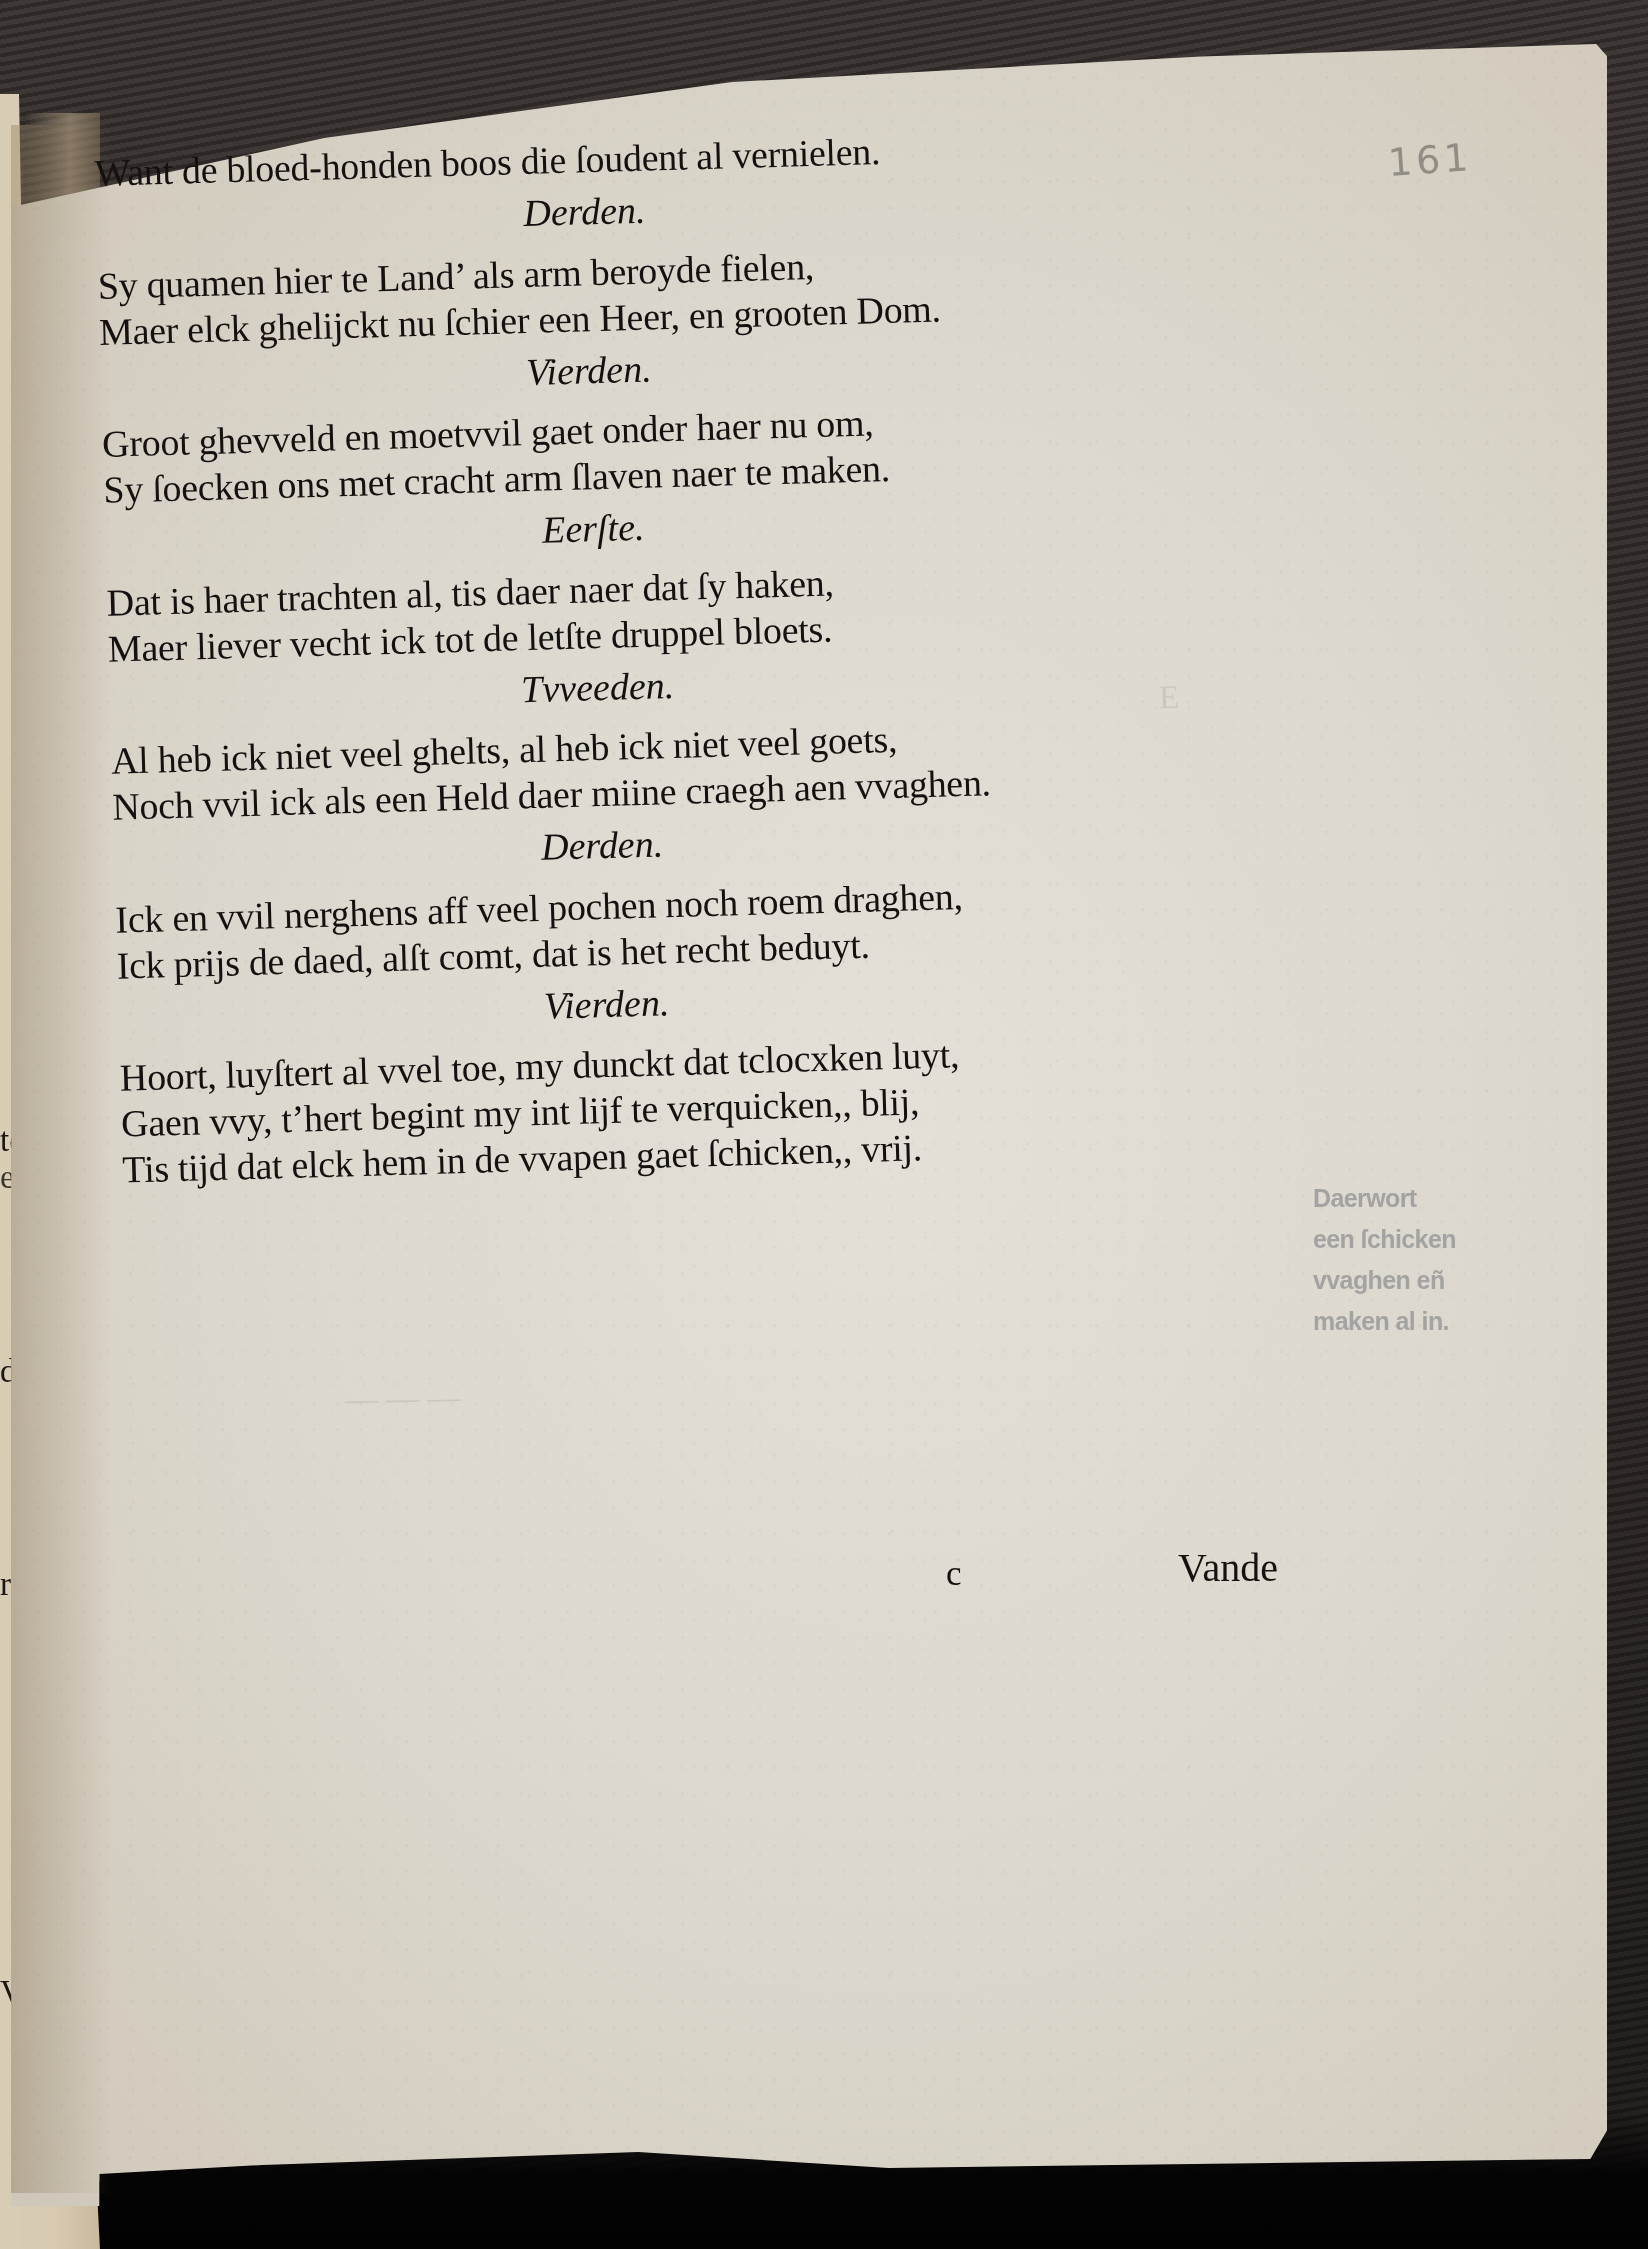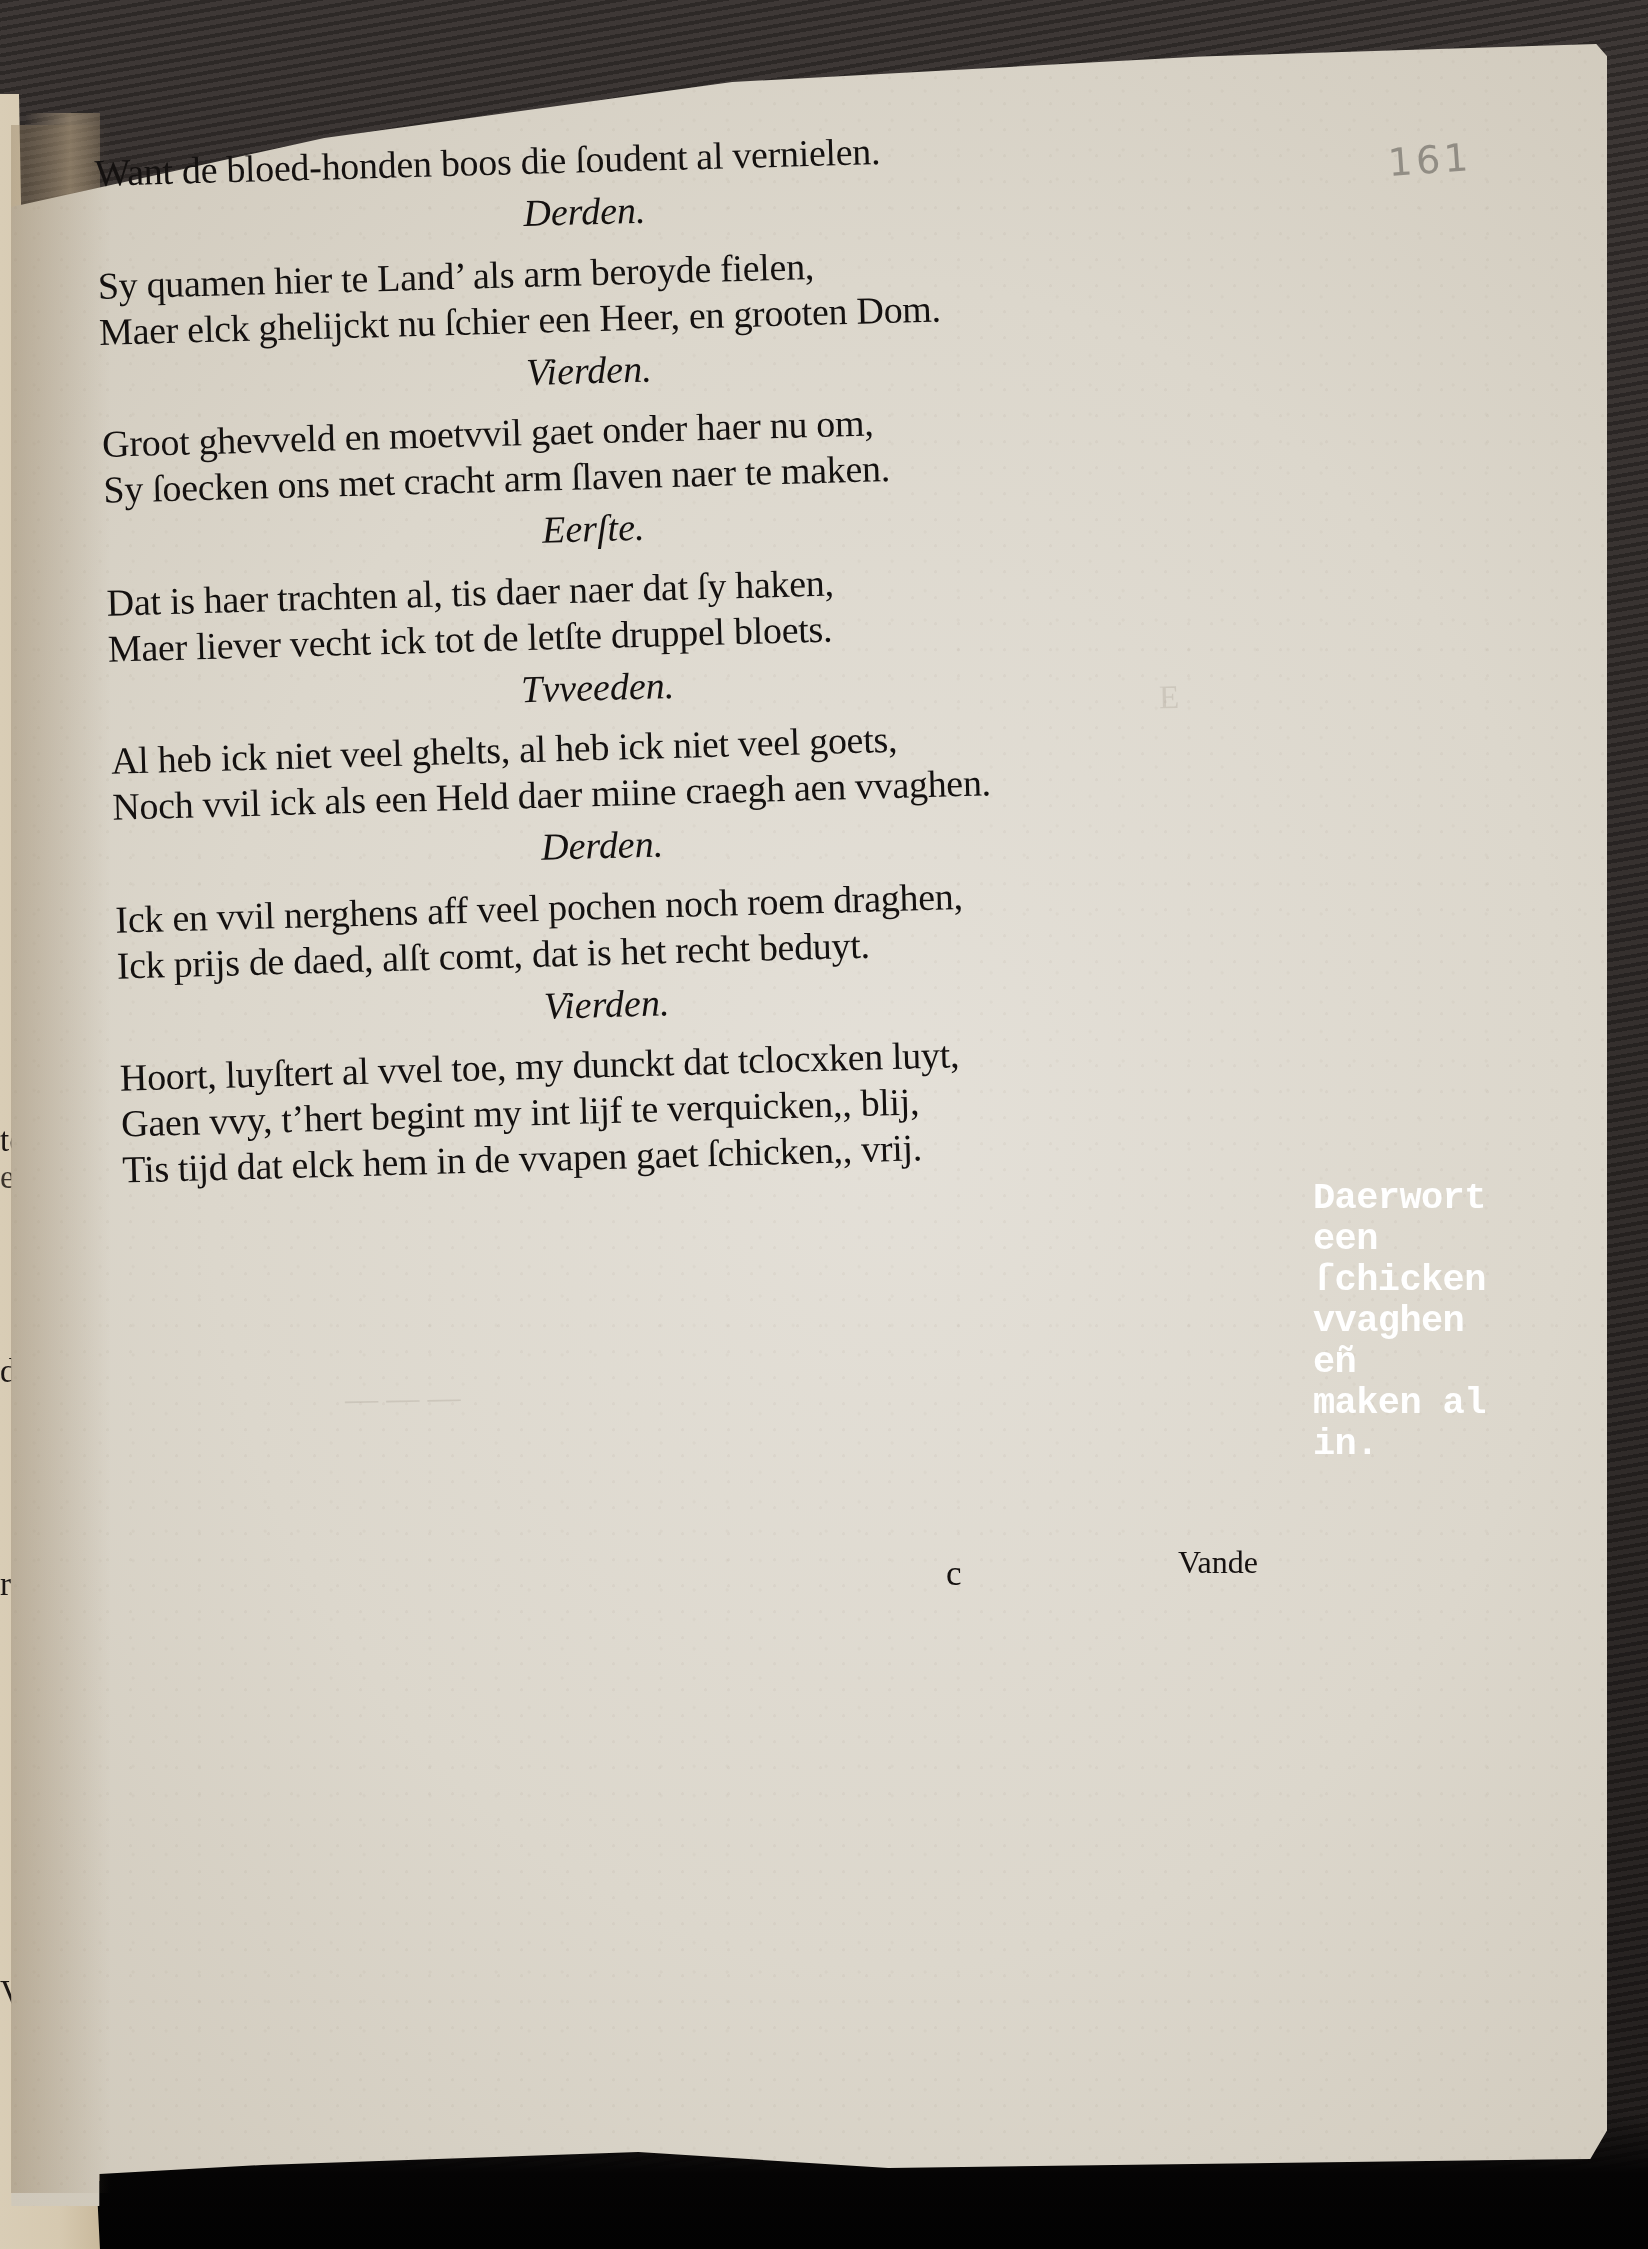--- a/index.html
+++ b/index.html
@@ -118,39 +118,39 @@
       font-family: "DejaVu Sans", sans-serif;
       color: rgba(90,85,80,0.55);
       transform: rotate(-4deg);
       letter-spacing: 3.8px;
     }
     .margin-note {
       position: absolute;
       left: 1313px;
       top: 1178px;
       width: 200px;
-      font-family: Liberation Mono, monospace;
+      font-family: Liberation Sans, sans-serif;
       font-weight: bold;
-      font-size: 37px;
+      font-size: 25px;
       line-height: 41px;
-      color: #ffffff;
+      color: #a3a3a3;
       letter-spacing: -0.6px;
     }
     .signature-mark {
       position: absolute;
       left: 946px;
       top: 1554px;
       font-size: 35px;
       color: #151110;
     }
     .catchword {
       position: absolute;
       left: 1178px;
       top: 1544px;
-      font-size: 32px;
+      font-size: 40px;
       color: #151110;
     }
     .bleed-through {
       position: absolute;
       color: rgba(110,100,90,0.16);
       font-size: 33px;
       line-height: 41px;
       white-space: nowrap;
       transform: rotate(-1deg);
     }

